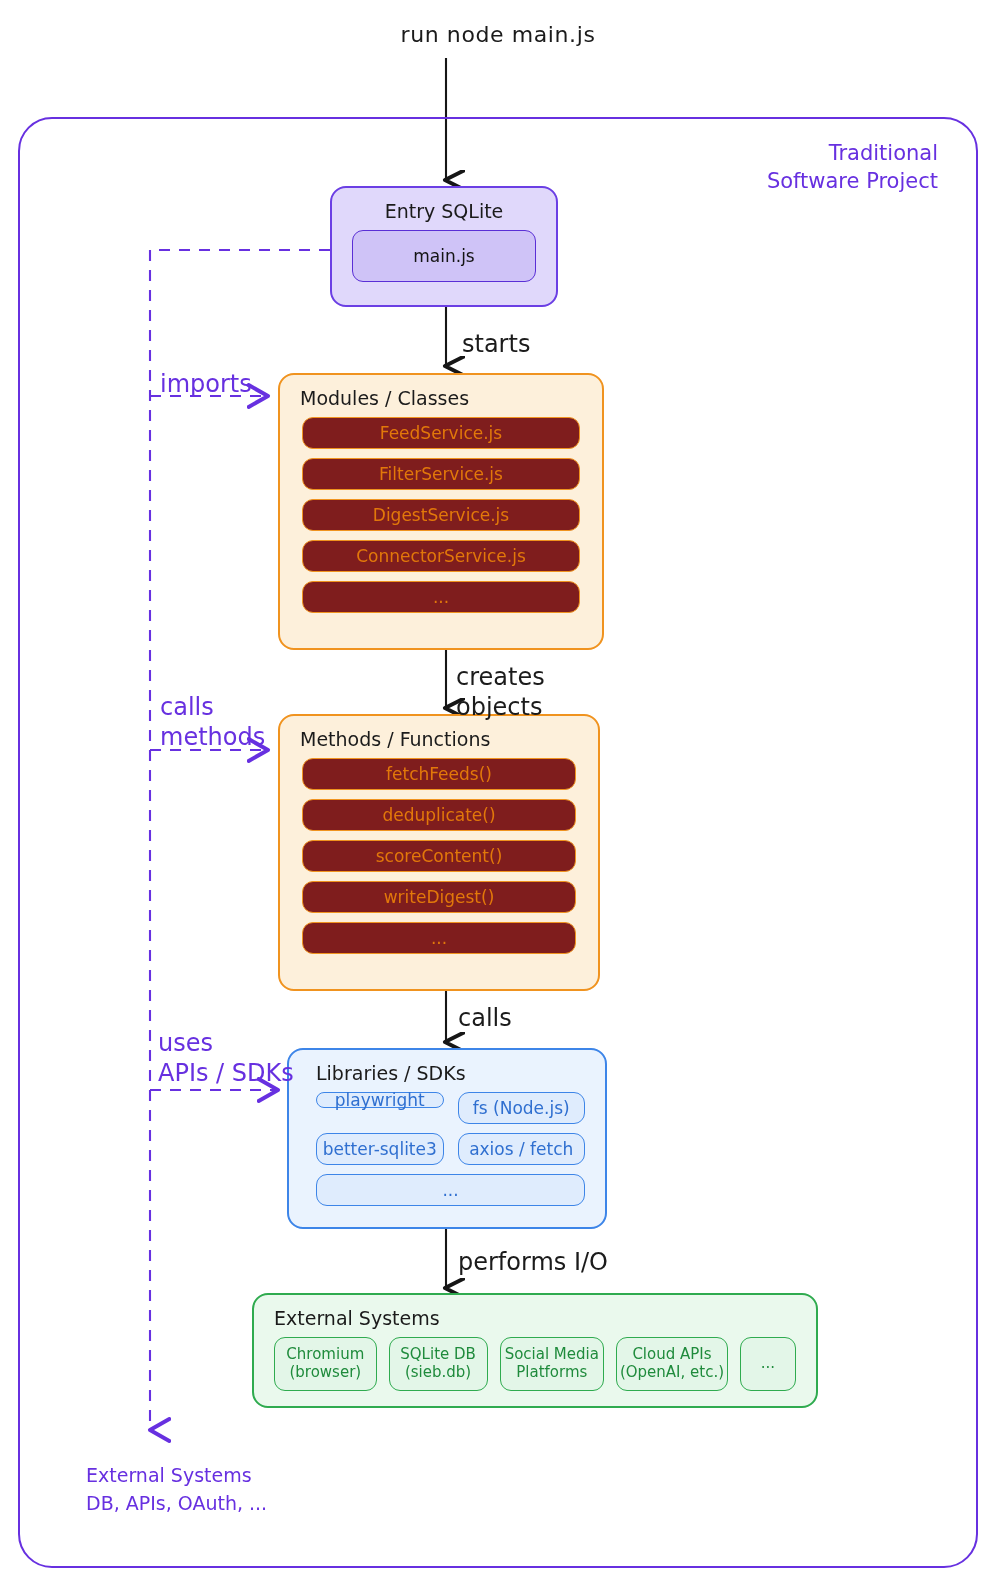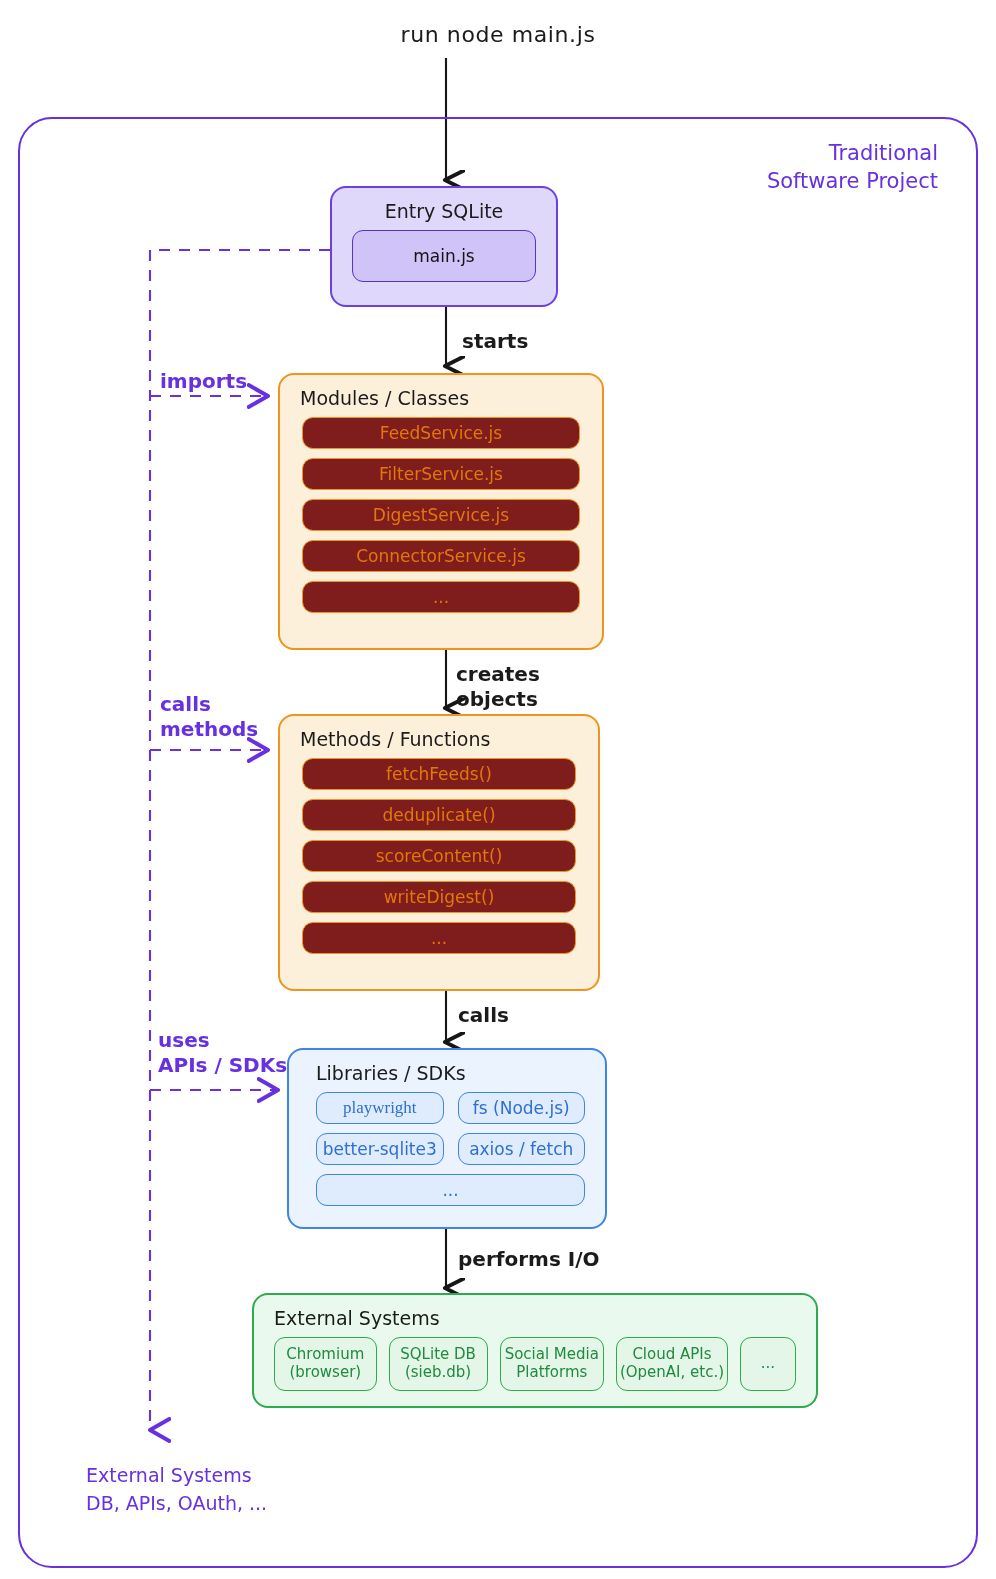--- a/index.html
+++ b/index.html
@@ -71,22 +71,22 @@
   .blue-box { background: #eaf3fe; border-color: #3d85e8; }
   .blue-chip { background: #dfecfd; border-color: #3d85e8; color: #2f6fd0; }
 
   
   .green-box { background: #eaf9ed; border-color: #2fab4f; }
   .green-chip { background: #e3f6e8; border-color: #2fab4f; color: #1f8b3c; }
 
   
   .edge-label {
     position: absolute;
-    font-size: 20px; color: #1b1b1b;
-    white-space: pre-line; line-height: 1.25; font-weight: bold;
+    font-size: 24px; color: #1b1b1b;
+    white-space: pre-line; line-height: 1.25;
   }
   .edge-label.purple { color: #6730e0; }
 
   .bottom-note {
     position: absolute;
     font-size: 19px; color: #6730e0;
     white-space: pre-line; line-height: 1.45;
   }
 
   
@@ -163,21 +163,21 @@
       <div class="chip orange-chip" style="height:32px;">deduplicate()</div>
       <div class="chip orange-chip" style="height:32px;">scoreContent()</div>
       <div class="chip orange-chip" style="height:32px;">writeDigest()</div>
       <div class="chip orange-chip" style="height:32px;">...</div>
     </div>
   </div>
 
   <div class="node blue-box" style="left:287px; top:1048px; width:320px; height:181px;padding-left:7px;">
     <div class="node-title">Libraries / SDKs</div>
     <div class="chip-grid2">
-      <div class="chip blue-chip" style="height:32px;font-family:Liberation Serif, serif;">playwright</div>
+      <div class="chip blue-chip" style="height:16px;">playwright</div>
       <div class="chip blue-chip" style="height:32px;">fs (Node.js)</div>
       <div class="chip blue-chip" style="height:32px;">better-sqlite3</div>
       <div class="chip blue-chip" style="height:32px;">axios / fetch</div>
       <div class="chip blue-chip" style="height:32px; grid-column:1 / span 2;">...</div>
     </div>
   </div>
 
   <div class="node green-box" style="left:252px; top:1293px; width:566px; height:115px;">
     <div class="node-title">External Systems</div>
     <div class="chip-row">

